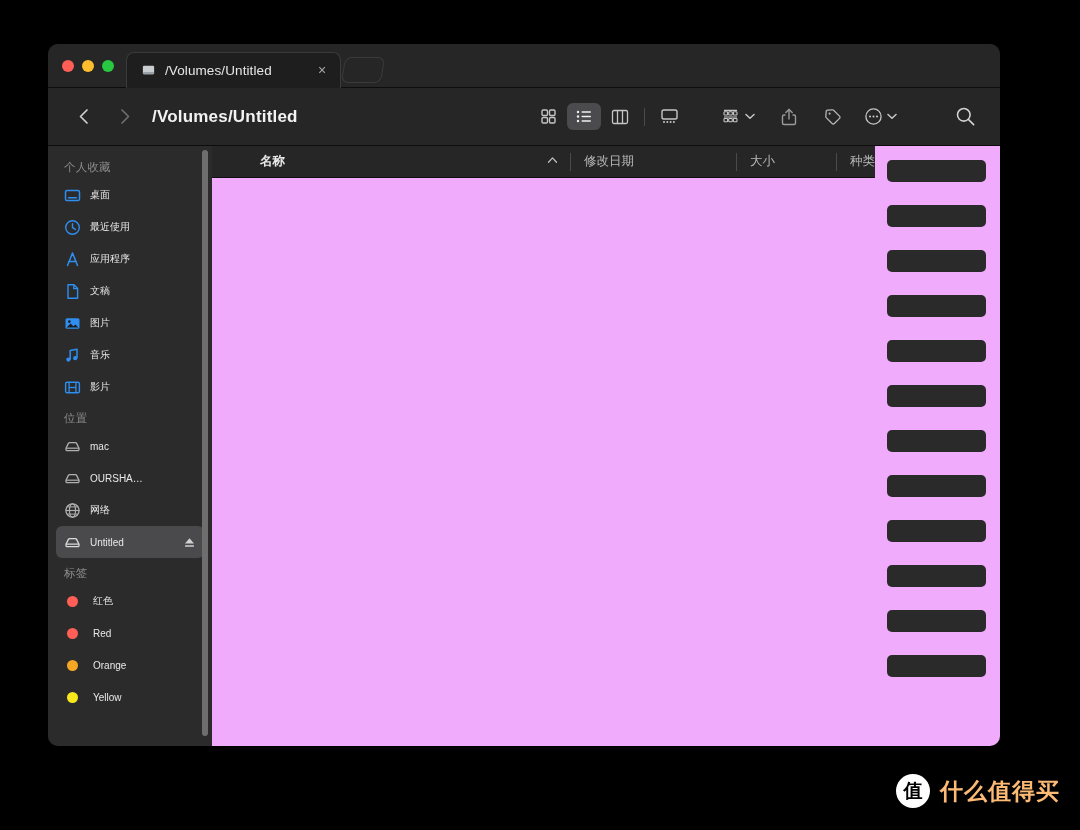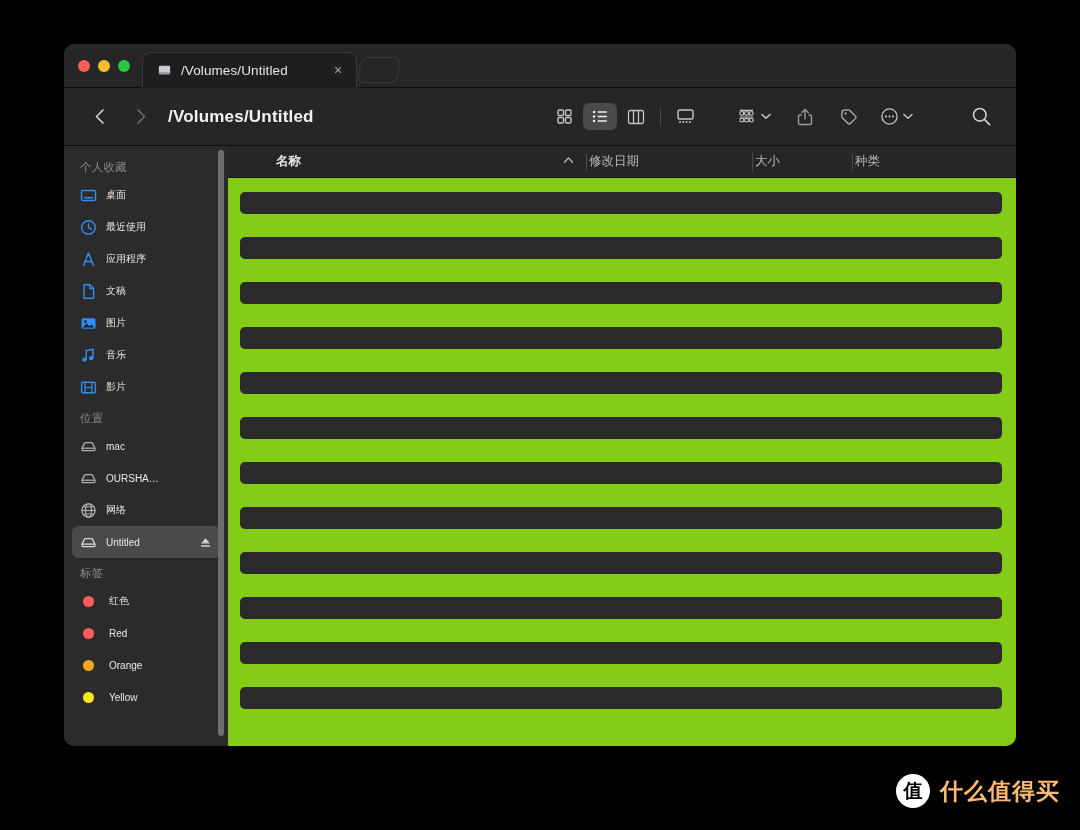--- a/index.html
+++ b/index.html
@@ -5,21 +5,21 @@
   * { margin:0; padding:0; box-sizing:border-box; }
   html,body {
     width:1080px; height:830px;
     background:#000;
     font-family:"Liberation Sans","DejaVu Sans",sans-serif;
     overflow:hidden;
   }
 
   
   #finder-window{
-    position:absolute; left:64px; top:44px;
+    position:absolute; left:48px; top:44px;
     width:952px; height:702px;
     background:#1e1e1e;
     border-radius:10px;
     overflow:hidden;
     box-shadow:0 12px 40px rgba(0,0,0,.85);
   }
 
   
   .tabbar{
     position:relative;
@@ -123,30 +123,30 @@
   }
   .eject{ width:13px; height:13px; flex:none; }
   .dot{ width:11px; height:11px; border-radius:50%; flex:none; margin-left:3px; }
   .sb-scroll{
     position:absolute; right:4px; top:4px;
     width:6px; height:586px;
     background:#6e6e6e; border-radius:3px;
   }
 
   
-  .pane{ flex:1; background:#84cc16; display:flex; flex-direction:column; }
+  .pane{ flex:1; background:#f0abfc; display:flex; flex-direction:row; }
   .colhead{
     height:32px; flex:none;
     background:#262626;
     display:flex; align-items:center;
     border-bottom:1px solid #111;
   }
   .col{
     display:flex; align-items:center;
-    height:32px; padding-left:3px;
+    height:32px; padding-left:14px;
     color:#b9b9b9; font-size:12.5px;
     position:relative; cursor:pointer;
   }
   .col.name{ width:358px; font-weight:bold; color:#e8e8e8; padding-left:48px; }
   .col.date{ width:166px; }
   .col.size{ width:100px; }
   .col.kind{ flex:1; }
   .col.divider::before{
     content:""; position:absolute; left:0; top:7px;
     width:1px; height:18px; background:#4a4a4a;

